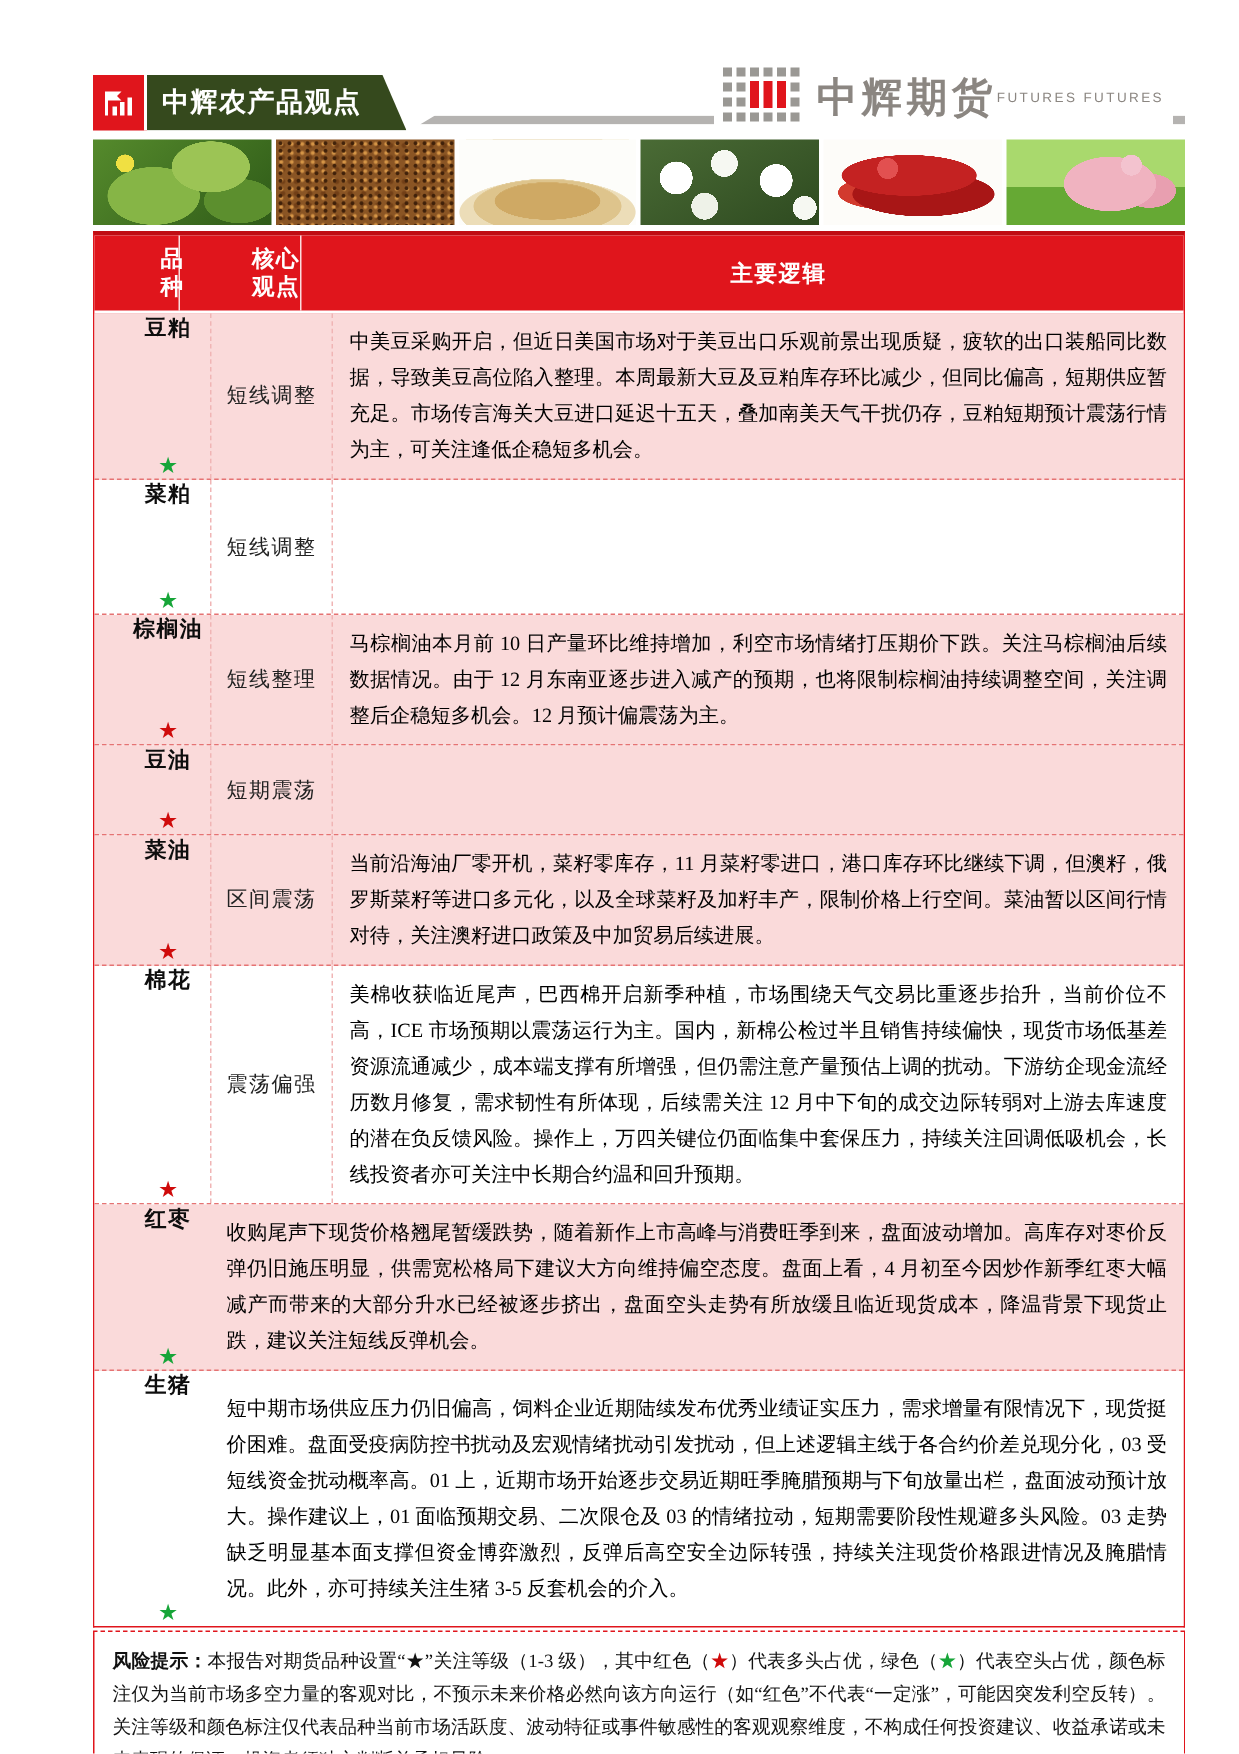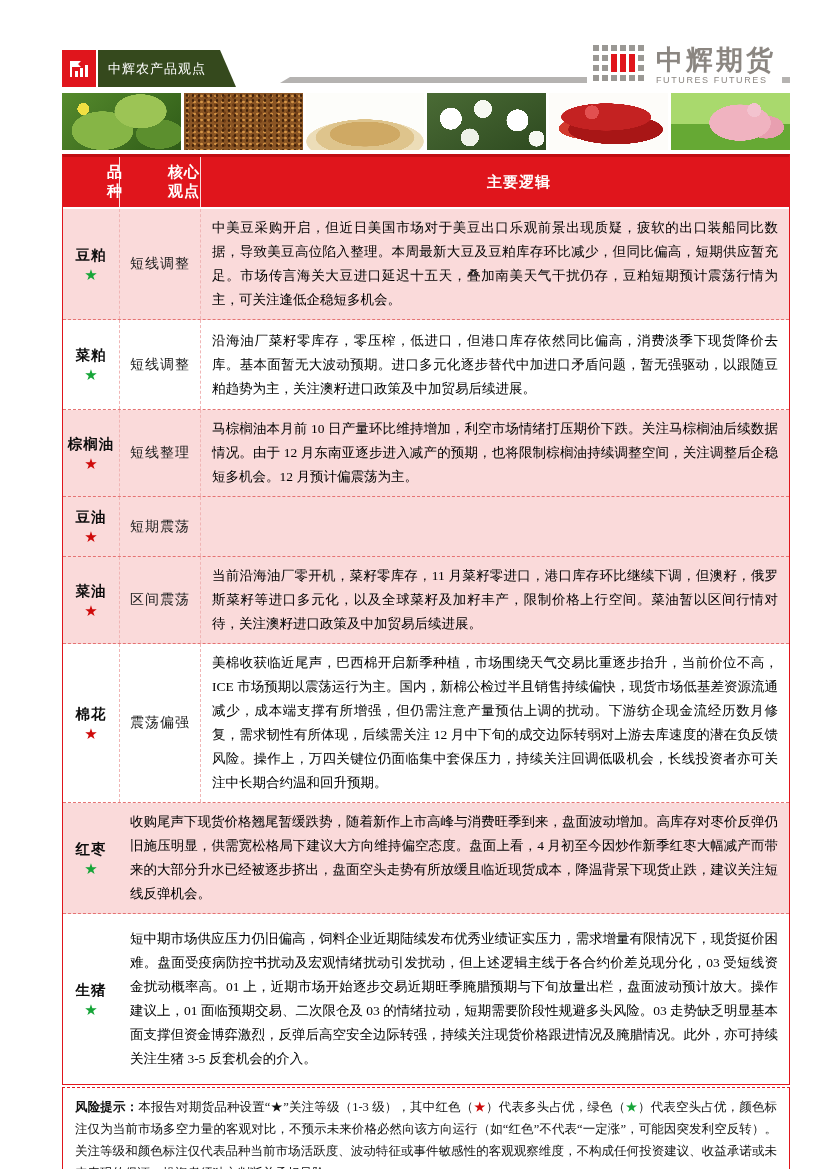--- a/index.html
+++ b/index.html
@@ -13,35 +13,35 @@
   .page { padding:50px 36px 0 62px; }
 
   
   .topbar { position:relative; height:40px; }
   .banner { display:flex; height:37px; position:relative; z-index:2; width:fit-content; }
   .banner-icon {
     width:36px; background:#e0151c; border-right:2px solid #fff;
     display:flex; align-items:center; justify-content:center;
   }
   .banner-label {
-    background:#35491d; color:#fff; font-weight:normal; font-size:13px;
+    background:#35491d; color:#fff; font-weight:bold; font-size:18px;
     line-height:37px; padding:0 30px 0 10px; letter-spacing:1px;
     clip-path:polygon(0 0, calc(100% - 16px) 0, 100% 100%, 0 100%);
     white-space:nowrap;
   }
   .banner-stripe {
     position:absolute; left:218px; right:0; top:27px; height:6px;
     background:#b5b3b1; z-index:1;
     clip-path:polygon(10px 0, 100% 0, 100% 100%, 0 100%);
   }
   .logo {
     position:absolute; right:8px; top:-10px;
     display:flex; align-items:center; gap:9px; background:#fff; z-index:3; padding:4px 6px;
   }
-  .logo-text-wrap { display:flex; flex-direction:column; align-items:flex-start; }
+  .logo-text-wrap { display:flex; flex-direction:row; align-items:center; }
   .logo-name { font-size:27px; font-weight:bold; color:#8b8681; letter-spacing:3px; line-height:30px; }
   .logo-sub { font-size:9px; color:#8b8681; letter-spacing:1.6px; font-family:"Liberation Sans",sans-serif; }
 
   
   .photos { display:flex; gap:3px; margin-top:3px; }
   .photo { flex:1; height:57px; }
   .ph-soyplant{background:
     radial-gradient(circle 6px at 18% 28%, #f0e042 0 99%, transparent 100%),
     radial-gradient(ellipse 22% 30% at 66% 32%, #9cc455 0 99%, transparent 100%),
     radial-gradient(ellipse 26% 34% at 34% 66%, #86b546 0 99%, transparent 100%),
@@ -84,21 +84,21 @@
   }
   .thead > div { display:flex; align-items:center; justify-content:center; letter-spacing:1px;padding-left:48px; }
   .col1 { width:56px; flex:none; }
   .col2 { width:82px; flex:none; }
   .col3 { flex:1; }
   .thead .col2 { border-left:1px solid rgba(255,255,255,.85); border-right:1px solid rgba(255,255,255,.85); }
   .trow { display:flex; border-bottom:1px dashed #e57373; }
   .trow:last-child { border-bottom:none; }
   .tone-pink { background:#fadada; }
   .tone-white { background:#ffffff; }
-  .cell-variety { display:flex; flex-direction:column; align-items:center; justify-content:center; gap:3px; }
+  .cell-variety { display:flex; flex-direction:column; align-items:center; justify-content:space-between; gap:3px;margin-left:21px; }
   .vname { font-weight:bold; font-size:14.5px; color:#0d0d0d; letter-spacing:1px; }
   .star { font-size:15px; line-height:1; }
   .star.green { color:#16a538; }
   .star.red { color:#cf0a0a; }
   .cell-view {
     display:flex; align-items:center; justify-content:center; font-size:14px; color:#222;
     border-left:1px dashed #f0b5b5; border-right:1px dashed #f0b5b5; letter-spacing:1px;
   }
   .cell-logic { padding:7px 11px; display:flex; align-items:center; }
   .cell-logic span {
@@ -198,23 +198,20 @@
           <span>中美豆采购开启，但近日美国市场对于美豆出口乐观前景出现质疑，疲软的出口装船同比数据，导致美豆高位陷入整理。本周最新大豆及豆粕库存环比减少，但同比偏高，短期供应暂充足。市场传言海关大豆进口延迟十五天，叠加南美天气干扰仍存，豆粕短期预计震荡行情为主，可关注逢低企稳短多机会。</span>
         </div>
     </div>
 
     <div class="trow tone-white" style="min-height:90px">
       <div class="cell-variety col1">
         <span class="vname">菜粕</span>
         <span class="star green">★</span>
       </div>
       <div class="cell-view col2">短线调整</div>
-      <div class="cell-logic col3">
-          <span>沿海油厂菜籽零库存，零压榨，低进口，但港口库存依然同比偏高，消费淡季下现货降价去库。基本面暂无大波动预期。进口多元化逐步替代中加进口矛盾问题，暂无强驱动，以跟随豆粕趋势为主，关注澳籽进口政策及中加贸易后续进展。</span>
-        </div>
     </div>
 
     <div class="trow tone-pink" style="min-height:65px">
       <div class="cell-variety col1">
         <span class="vname">棕榈油</span>
         <span class="star red">★</span>
       </div>
       <div class="cell-view col2">短线整理</div>
       <div class="cell-logic col3">
           <span>马棕榈油本月前 10 日产量环比维持增加，利空市场情绪打压期价下跌。关注马棕榈油后续数据情况。由于 12 月东南亚逐步进入减产的预期，也将限制棕榈油持续调整空间，关注调整后企稳短多机会。12 月预计偏震荡为主。</span>

